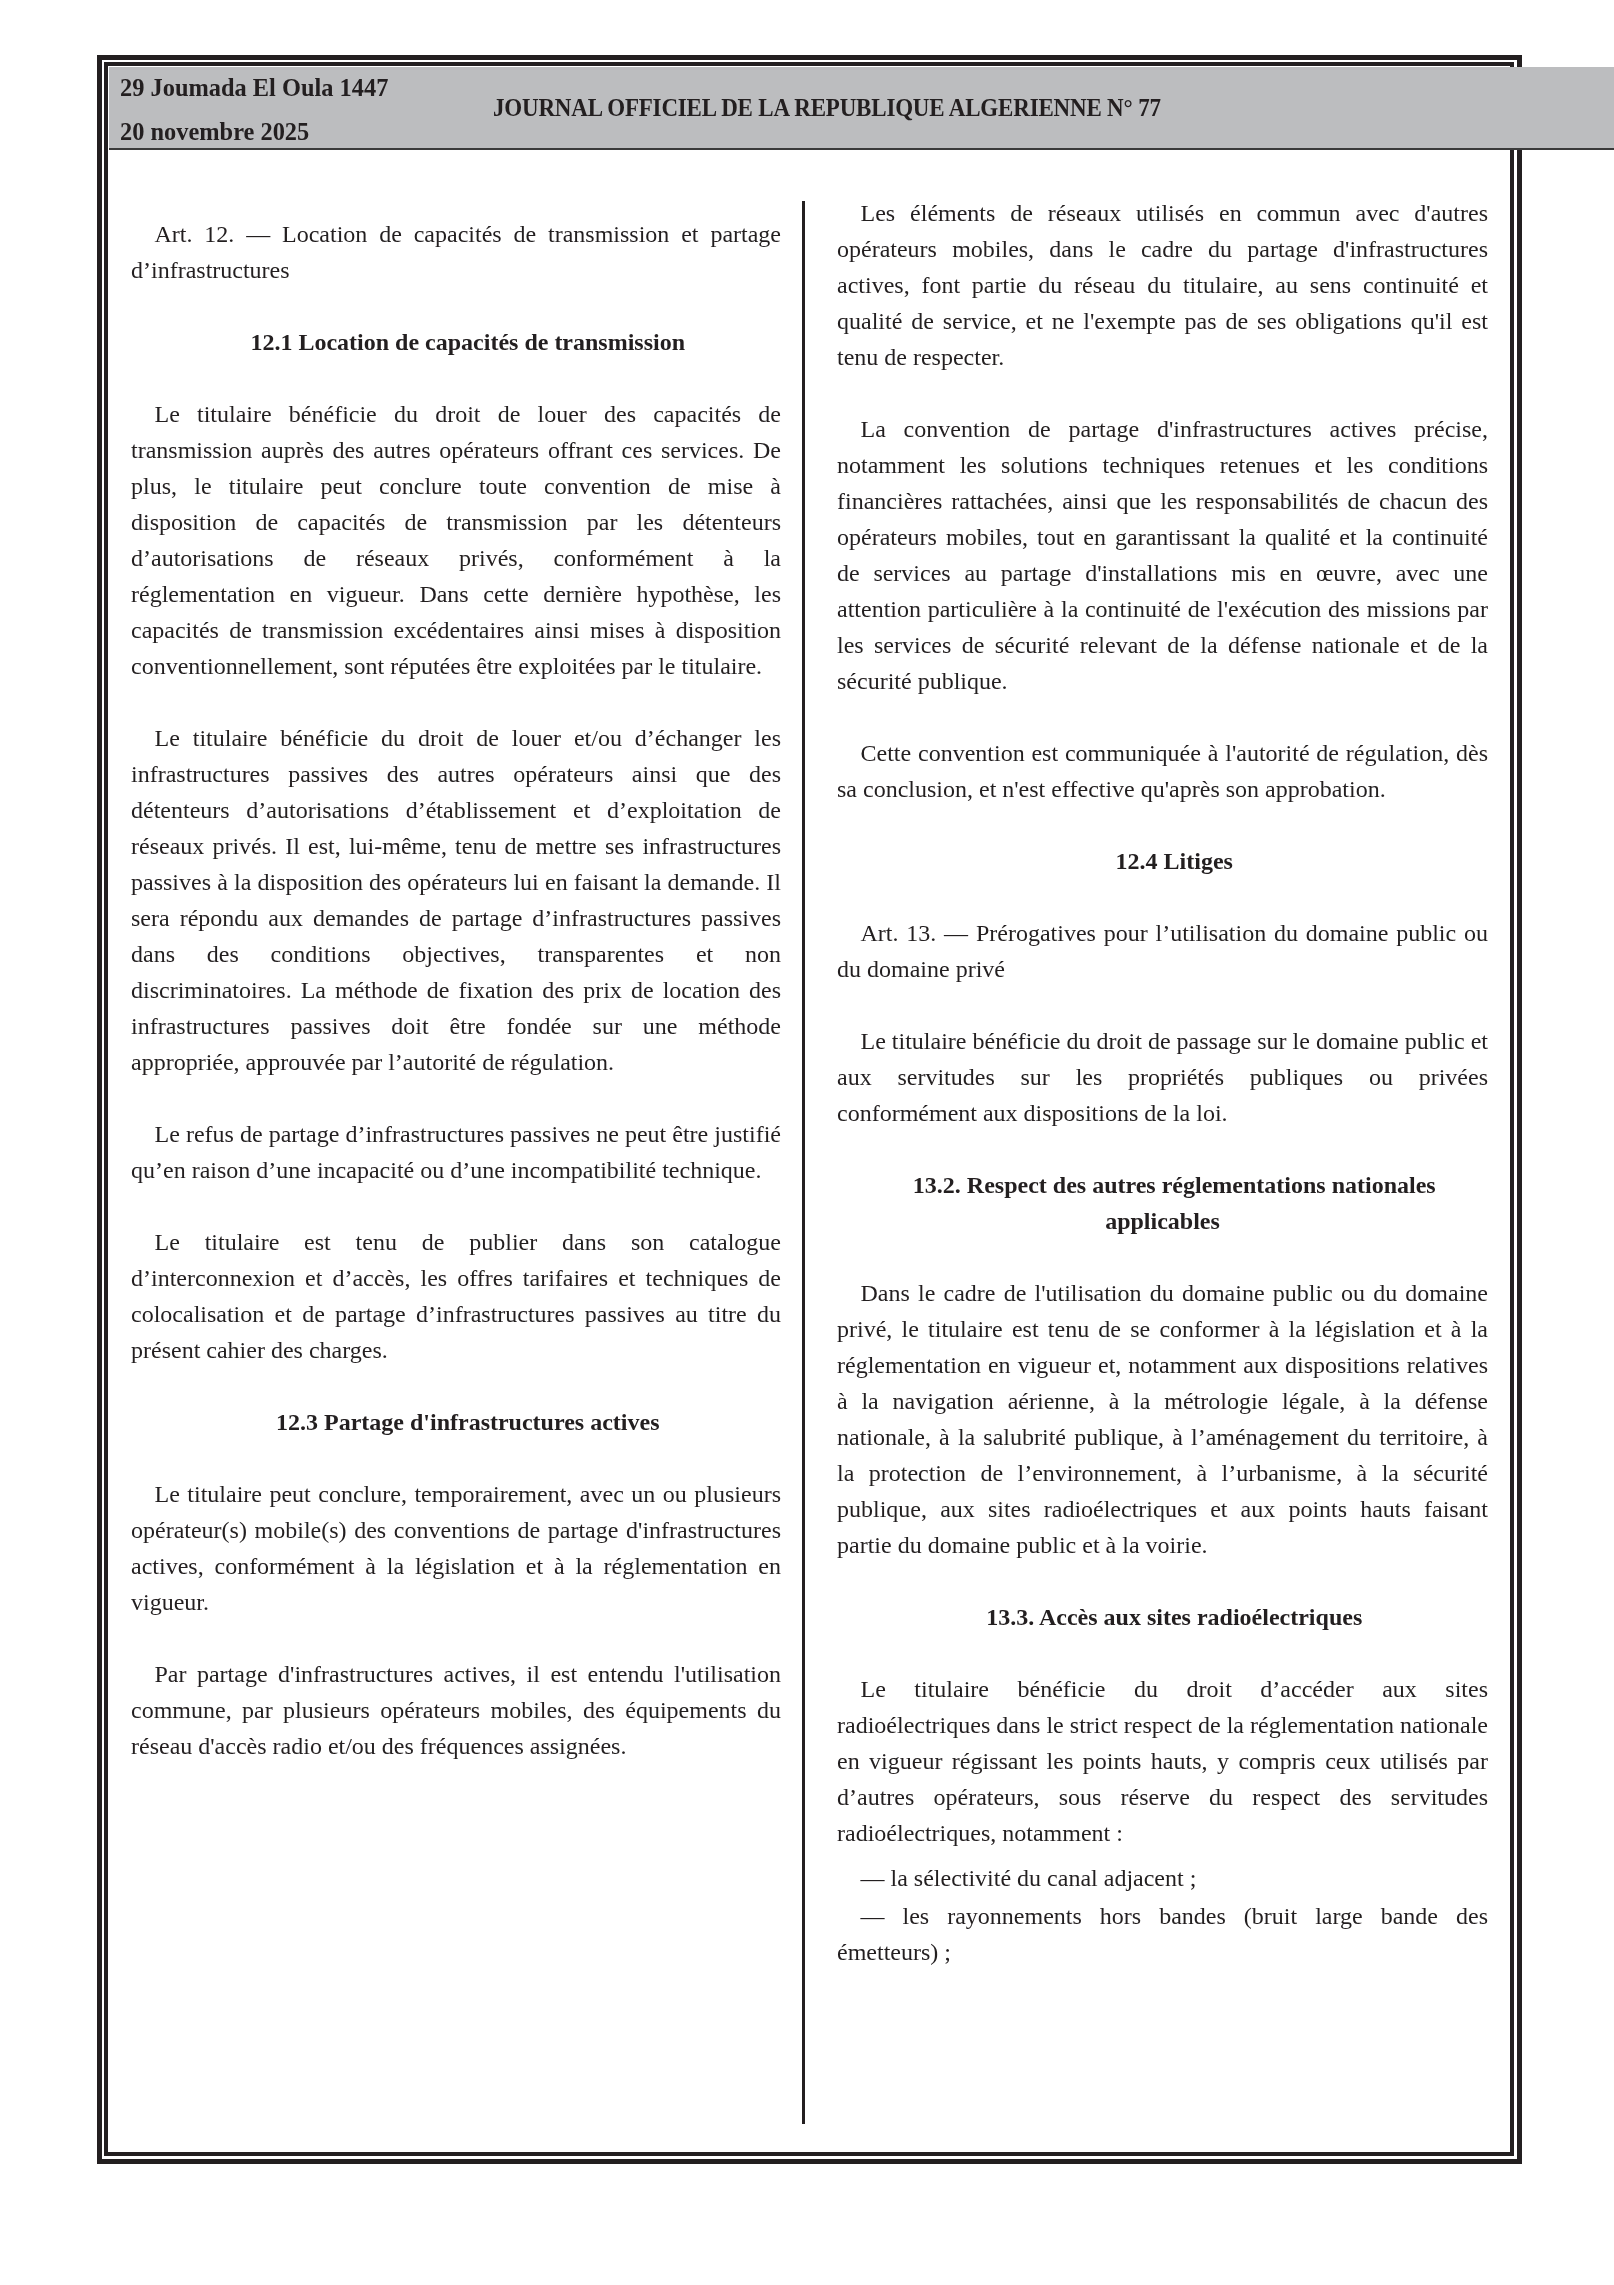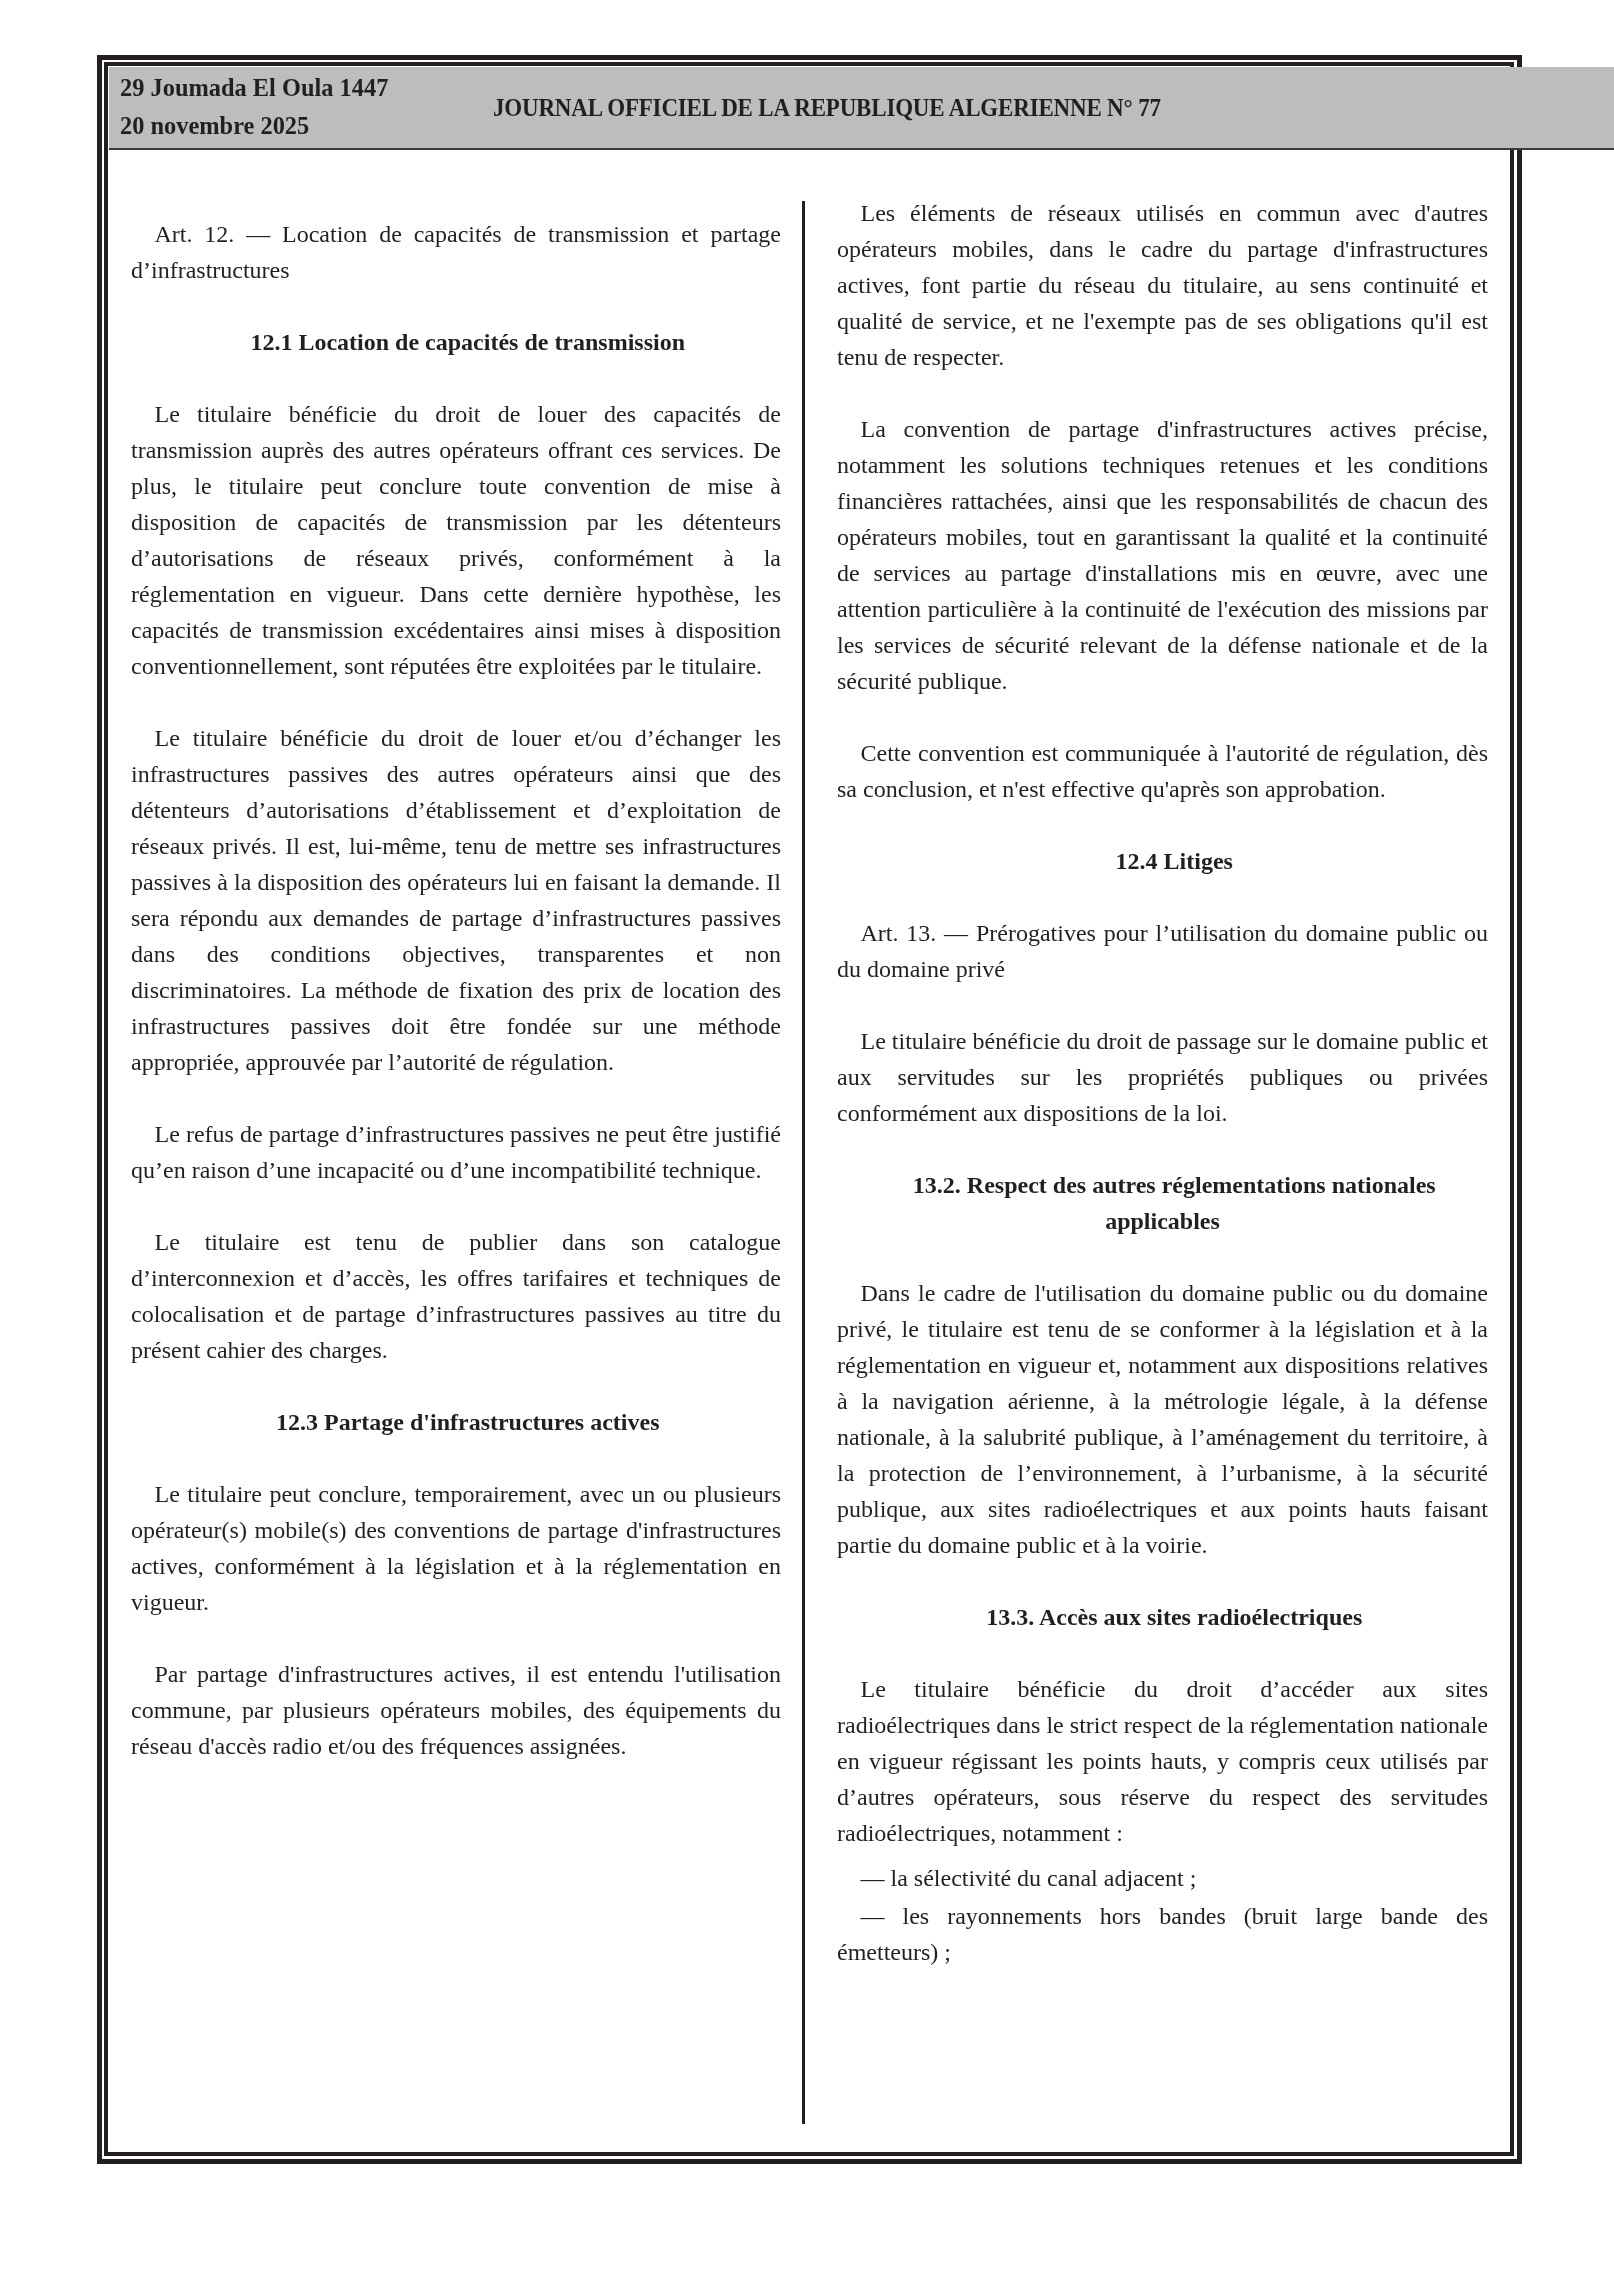--- a/index.html
+++ b/index.html
@@ -6,21 +6,21 @@
   body { width: 1615px; height: 2285px; position: relative; overflow: hidden;
          font-family: "Liberation Serif", "DejaVu Serif", serif; color: #231f20; }
   .frame-outer { position: absolute; left: 97px; top: 55px; width: 1425px; height: 2109px;
                  box-sizing: border-box; border: 5.4px solid #231f20; }
   .frame-inner { position: absolute; left: 104px; top: 62px; width: 1410px; height: 2094px;
                  box-sizing: border-box; border: 4.5px solid #231f20; }
   .header { position: absolute; left: 109px; top: 67px; width: 1592px; height: 81px;
             background: #bcbdbf; border-bottom: 2.7px solid #3a3a3a; }
   .hdr-date { position: absolute; left: 11px; font-weight: bold; font-size: 24.4px; letter-spacing: 0; white-space: nowrap; }
   .hdr-date.l1 { top: 7.2px; }
-  .hdr-date.l2 { top: 45px; }
+  .hdr-date.l2 { top: 51px; }
   .hdr-title { position: absolute; left: 384px; top: 27px; font-weight: bold; font-size: 25px;
                white-space: nowrap; transform: scaleX(0.92); transform-origin: left top; letter-spacing: -0.2px; }
   .hdr-page { position: absolute; right: 8px; top: 27px; font-weight: bold; font-size: 25px; }
 
   .divider { position: absolute; left: 802px; top: 201px; width: 2.7px; height: 1923px; background: #231f20; }
 
   .col { position: absolute; top: 195px; font-size: 24px; line-height: 36px; text-align: justify; }
   .col.left { left: 131px; width: 650px; margin-top: 21px; }
   .col.right { left: 837px; width: 651px; }
   .col p { margin: 0 0 36px 0; text-indent: 23.5px; hyphens: none; }

